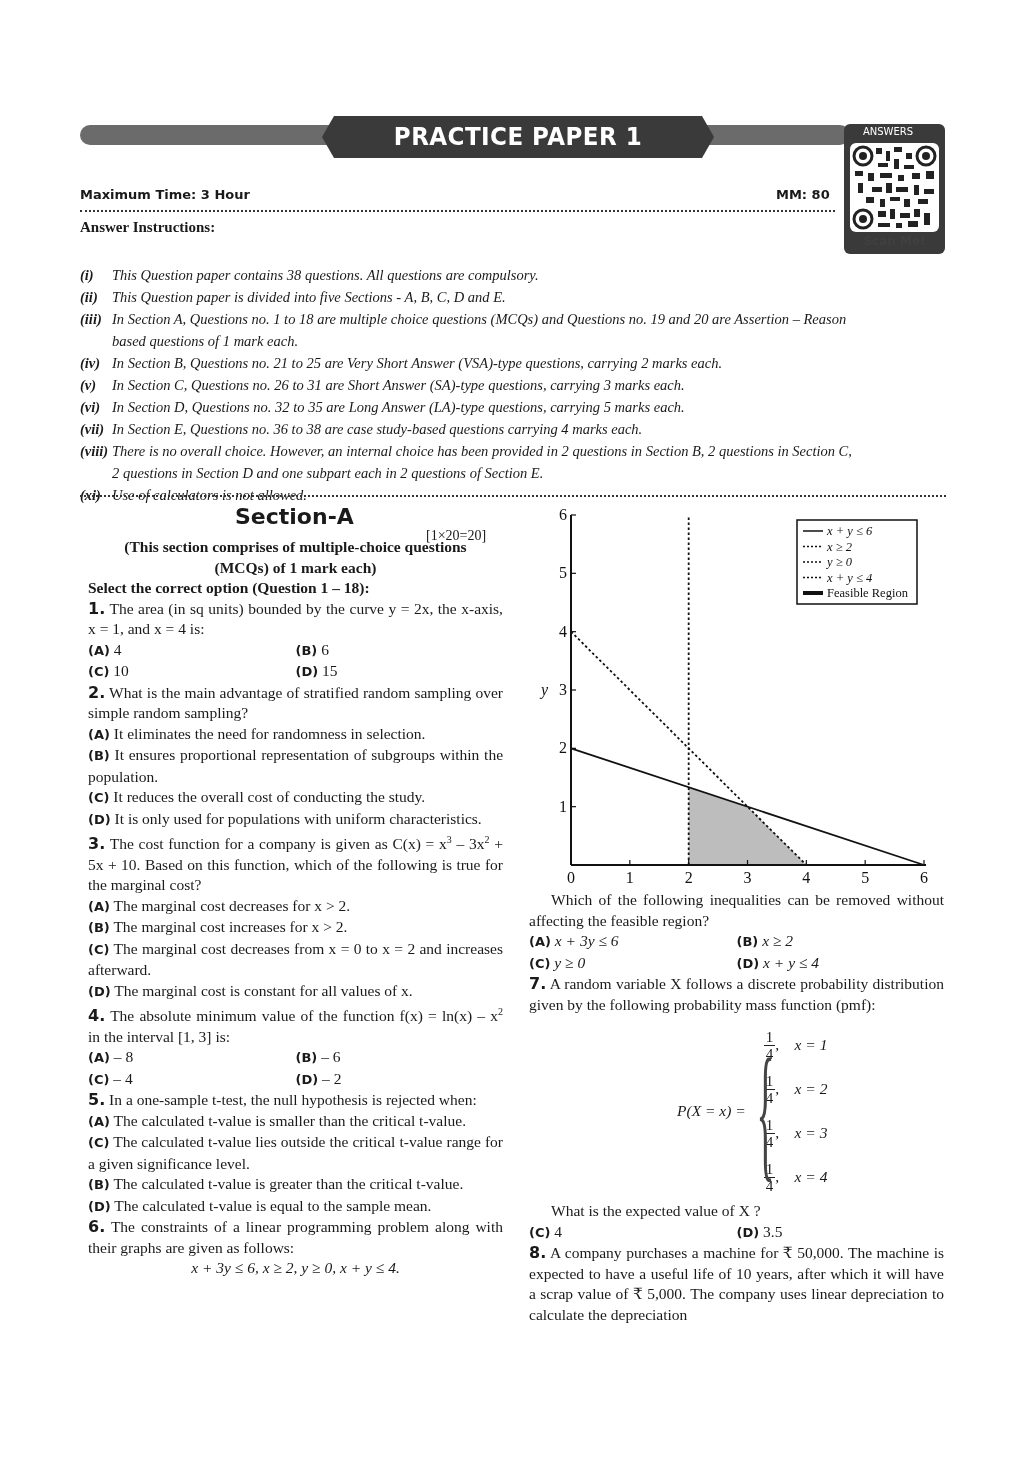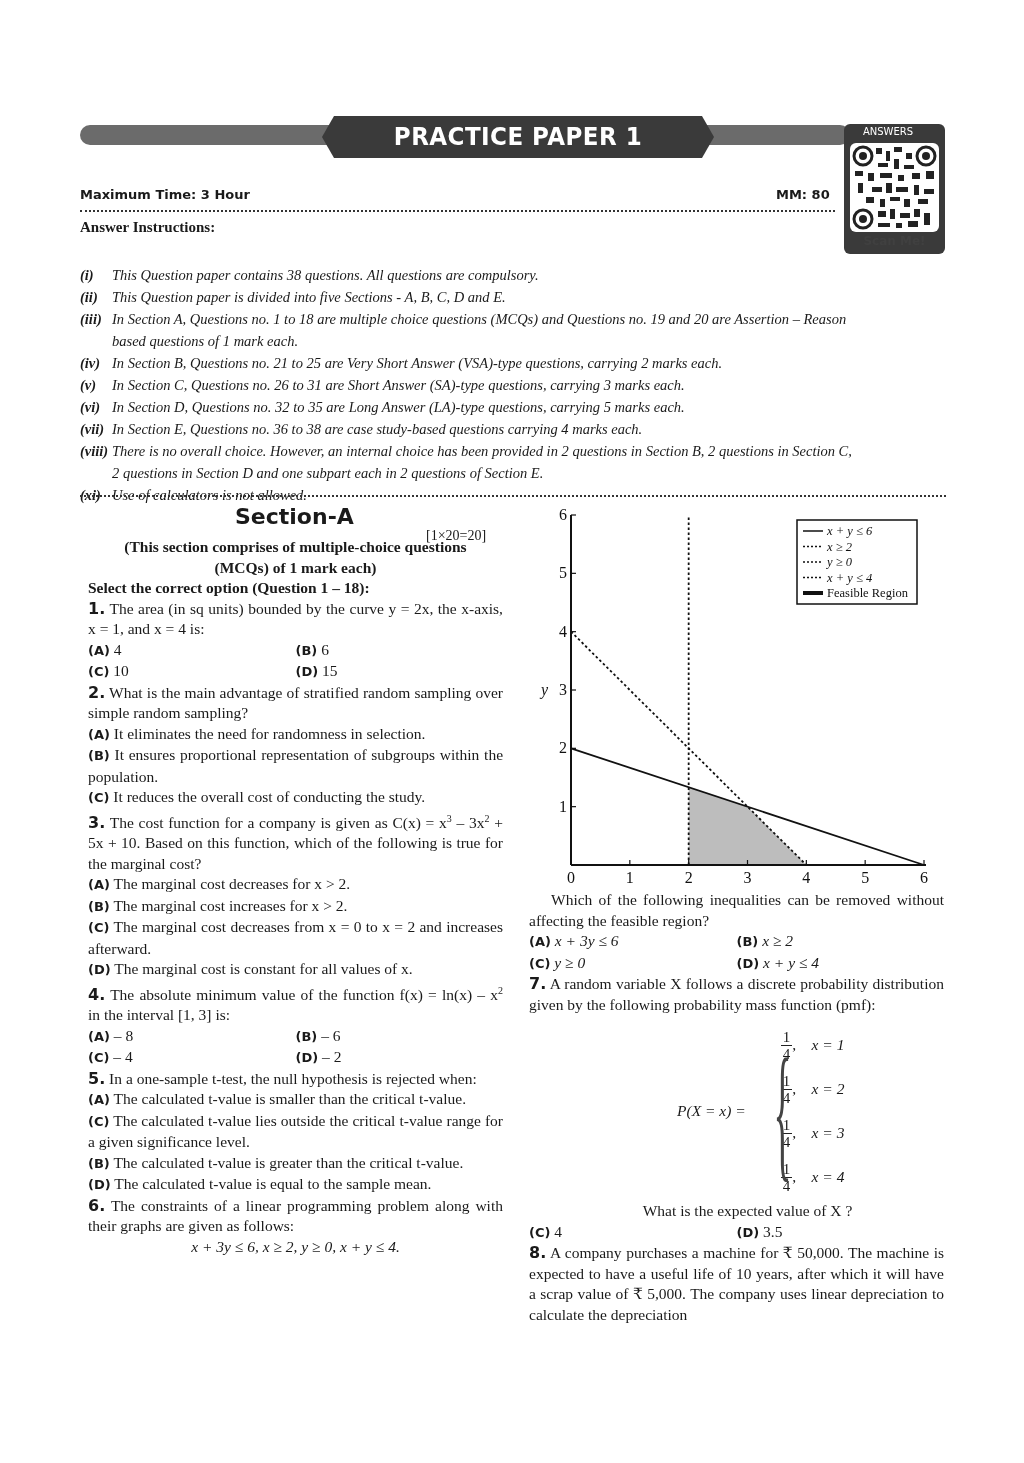--- a/index.html
+++ b/index.html
@@ -127,20 +127,21 @@
   </div>
   <div class="row2">
     <div><span class="opt">(C)</span> <span>10</span></div>
     <div><span class="opt">(D)</span> <span>15</span></div>
   </div>
 
   <div class="just"><span class="qn">2.</span> <span>What is the main advantage of stratified random sampling over simple random sampling?</span></div>
   <div class="just"><span class="opt">(A)</span> <span>It eliminates the need for randomness in selection.</span></div>
   <div class="just"><span class="opt">(B)</span> <span>It ensures proportional representation of subgroups within the population.</span></div>
   <div class="just"><span class="opt">(C)</span> <span>It reduces the overall cost of conducting the study.</span></div>
+  <div class="just"><span class="opt">(D)</span> <span>It is only used for populations with uniform characteristics.</span></div>
 
   <div class="just"><span class="qn">3.</span> <span>The cost function for a company is given as C(x) = x</span><sup>3</sup><span> – 3x</span><sup>2</sup><span> + 5x + 10. Based on this function, which of the following is true for the marginal cost?</span></div>
   <div class="just"><span class="opt">(A)</span> <span>The marginal cost decreases for x &gt; 2.</span></div>
   <div class="just"><span class="opt">(B)</span> <span>The marginal cost increases for x &gt; 2.</span></div>
   <div class="just"><span class="opt">(C)</span> <span>The marginal cost decreases from x = 0 to x = 2 and increases afterward.</span></div>
   <div class="just"><span class="opt">(D)</span> <span>The marginal cost is constant for all values of x.</span></div>
 
   <div class="just"><span class="qn">4.</span> <span>The absolute minimum value of the function f(x) = ln(x) – x</span><sup>2</sup><span> in the interval [1, 3] is:</span></div>
   <div class="row2">
     <div><span class="opt">(A)</span> <span>– 8</span></div>
@@ -217,21 +218,21 @@
     <div><span class="opt">(A)</span> <i>x + 3y ≤ 6</i></div>
     <div><span class="opt">(B)</span> <i>x ≥ 2</i></div>
   </div>
   <div class="row2">
     <div><span class="opt">(C)</span> <i>y ≥ 0</i></div>
     <div><span class="opt">(D)</span> <i>x + y ≤ 4</i></div>
   </div>
   <div class="just"><span class="qn">7.</span> <span>A random variable X follows a discrete probability distribution given by the following probability mass function (pmf):</span></div>
 
   <div style="display:flex; align-items:center; margin-left:148px; margin-top:6px; height:180px;">
-    <span style="font-style:italic; margin-right:23px;">P(X = x) =</span>
+    <span style="font-style:italic; margin-right:6px;">P(X = x) =</span>
     <span style="font-size:150px; line-height:170px; font-weight:100; transform:scaleX(0.25); display:inline-block; width:12px; color:#444;">{</span>
     <div>
       <div class="pmf-row">
           <span class="frac">
             <span class="n">1</span>
             <span class="d">4</span>
           </span>
           <span>,&nbsp;&nbsp;&nbsp;&nbsp;</span>
           <i>x = 1</i>
         </div>
@@ -255,19 +256,19 @@
           <span class="frac">
             <span class="n">1</span>
             <span class="d">4</span>
           </span>
           <span>,&nbsp;&nbsp;&nbsp;&nbsp;</span>
           <i>x = 4</i>
         </div>
     </div>
   </div>
 
-  <div style="text-indent:22px;text-align:center;">What is the expected value of X ?</div>
+  <div style="text-indent:22px;">What is the expected value of X ?</div>
   <div class="row2">
     <div><span class="opt">(C)</span> <span>4</span></div>
     <div><span class="opt">(D)</span> <span>3.5</span></div>
   </div>
   <div class="just"><span class="qn">8.</span> <span>A company purchases a machine for ₹ 50,000. The machine is expected to have a useful life of 10 years, after which it will have a scrap value of ₹ 5,000. The company uses linear depreciation to calculate the depreciation</span></div>
 </div>
 
 </body></html>

